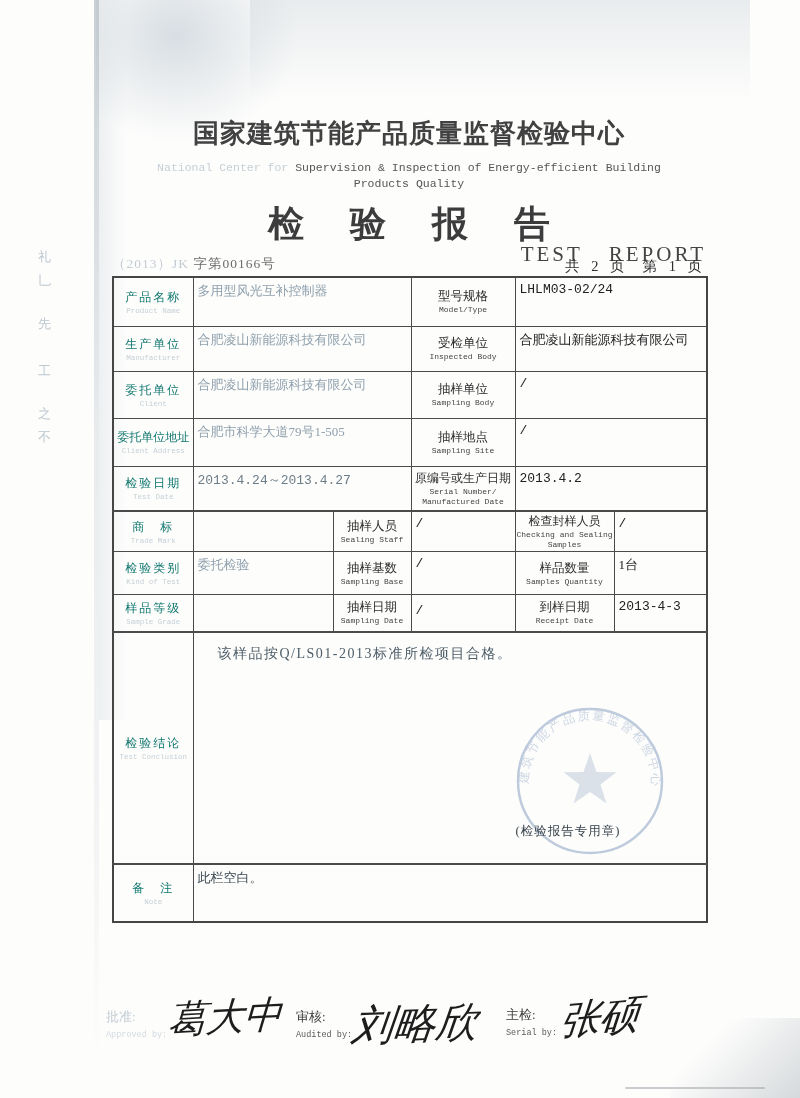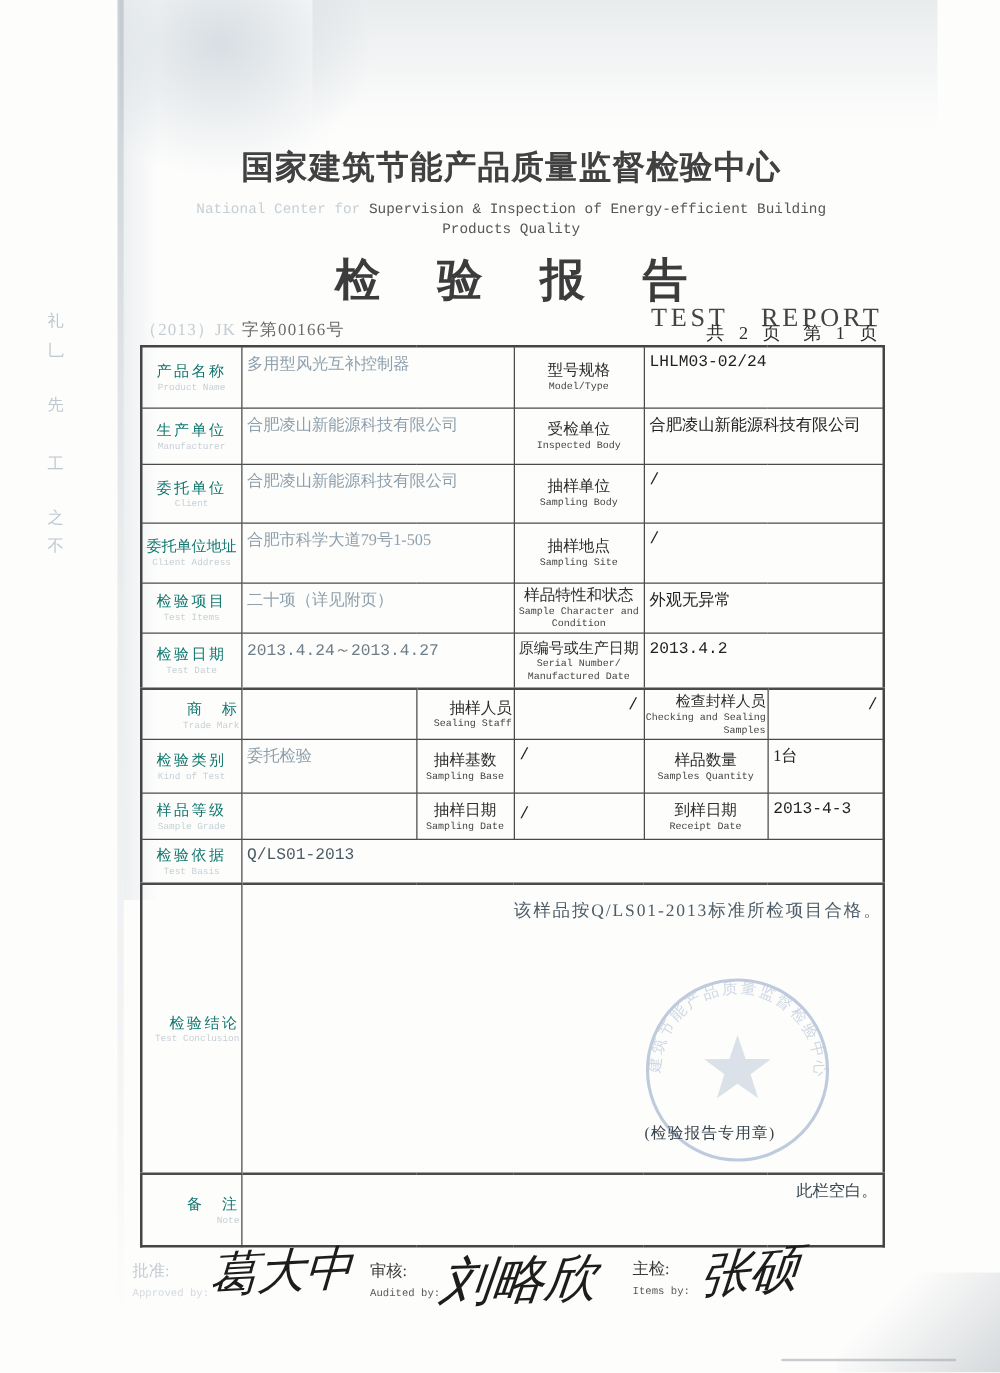--- a/index.html
+++ b/index.html
@@ -37,21 +37,21 @@
   .title-en{position:absolute;left:112px;top:242px;width:594px;text-align:right;
     font-size:21px;color:#444;letter-spacing:3px;word-spacing:18px;}
   .report-no{position:absolute;left:112px;top:255px;font-size:13.5px;letter-spacing:1px;color:#6b6b6b;}
   .report-no .faint{color:#c4ccd3;}
   .pages{position:absolute;right:94px;top:257px;font-size:14.5px;color:#2e2e2e;letter-spacing:4px;text-align:right;}
   .pages .p2{margin-left:14px;}
   
   table.doc{position:absolute;left:112px;top:276px;width:594px;border-collapse:collapse;
     table-layout:fixed;border:2px solid #454545;}
   td{border:1px solid #4b4b4b;padding:2px 4px;vertical-align:top;overflow:hidden;}
-  tr.thick td{border-top-width:2px;text-align:right;}
+  tr.thick td{border-top-width:2px;}
   td.lbl{text-align:center;vertical-align:middle;padding:1px;}
   .lbl .cn{font-size:12px;letter-spacing:2px;color:#0f766e;}
   .lbl .en{font-size:7.5px;font-family:"Liberation Mono",monospace;color:#c5d0d7;margin-top:1px;}
   td.mid{text-align:center;vertical-align:middle;padding:1px;}
   .mid .cn{font-size:12.5px;color:#2d2d2d;}
   .mid .en{font-size:8px;font-family:"Liberation Mono",monospace;color:#454545;line-height:1.25;}
   td.content{font-size:13px;color:#8fa0ad;padding-top:4px;margin-top:16px;}
   td.val{font-size:13px;color:#222;padding-top:4px;}
   .mono{font-family:"Liberation Mono",monospace;font-size:12.5px;}
   td.concl-cell{position:relative;padding:0;}
@@ -150,32 +150,20 @@
           <div class="en">Client Address</div>
         </td>
     <td class="content" colspan="2">合肥市科学大道79号1-505</td>
     <td class="mid">
           <div class="cn">抽样地点</div>
           <div class="en">Sampling Site</div>
         </td>
     <td class="val mono" colspan="2">/</td>
   </tr>
 
-  <tr style="height:40px">
-    <td class="lbl">
-          <div class="cn">检验项目</div>
-          <div class="en">Test Items</div>
-        </td>
-    <td class="content" colspan="2">二十项（详见附页）</td>
-    <td class="mid">
-          <div class="cn">样品特性和状态</div>
-          <div class="en">Sample Character and Condition</div>
-        </td>
-    <td class="val" colspan="2">外观无异常</td>
-  </tr>
 
   <tr style="height:45px">
     <td class="lbl">
           <div class="cn">检验日期</div>
           <div class="en">Test Date</div>
         </td>
     <td class="content mono" colspan="2" style="color:#6d7d88">2013.4.24～2013.4.27</td>
     <td class="mid">
           <div class="cn" style="font-size:12px;letter-spacing:0">原编号或生产日期</div>
           <div class="en">Serial Number/ Manufactured Date</div>
@@ -230,27 +218,20 @@
           <div class="en">Sampling Date</div>
         </td>
     <td class="val mono" style="padding-top:8px">/</td>
     <td class="mid">
           <div class="cn">到样日期</div>
           <div class="en">Receipt Date</div>
         </td>
     <td class="val mono">2013-4-3</td>
   </tr>
 
-  <tr style="height:35px">
-    <td class="lbl">
-          <div class="cn">检验依据</div>
-          <div class="en">Test Basis</div>
-        </td>
-    <td class="val mono" colspan="5" style="color:#4a5a64">Q/LS01-2013</td>
-  </tr>
 
   <tr class="thick" style="height:232px">
     <td class="lbl">
           <div class="cn">检验结论</div>
           <div class="en">Test Conclusion</div>
         </td>
     <td class="concl-cell" colspan="5">
       <div class="concl-text">该样品按Q/LS01-2013标准所检项目合格。</div>
       <svg class="seal" viewBox="0 0 170 160">
         <circle cx="85" cy="80" r="72" fill="none" stroke="#8ca3c4" stroke-width="2.5"></circle>
@@ -282,15 +263,15 @@
 <div class="sig-name" style="left:168px;top:992px;font-size:38px">葛大中</div>
 
 <div class="sig-label" style="left:296px;top:1008px">
   <div class="cn">审核:</div>
   <div class="en">Audited by:</div>
 </div>
 <div class="sig-name" style="left:352px;top:996px;font-size:42px;transform:rotate(-2deg) skewX(-8deg)">刘略欣</div>
 
 <div class="sig-label" style="left:506px;top:1006px">
   <div class="cn">主检:</div>
-  <div class="en">Items by:</div>
+  <div class="en">Serial by:</div>
 </div>
 <div class="sig-name" style="left:560px;top:990px;font-size:40px;transform:rotate(-5deg) skewX(-10deg)">张硕</div>
 
 </body></html>

